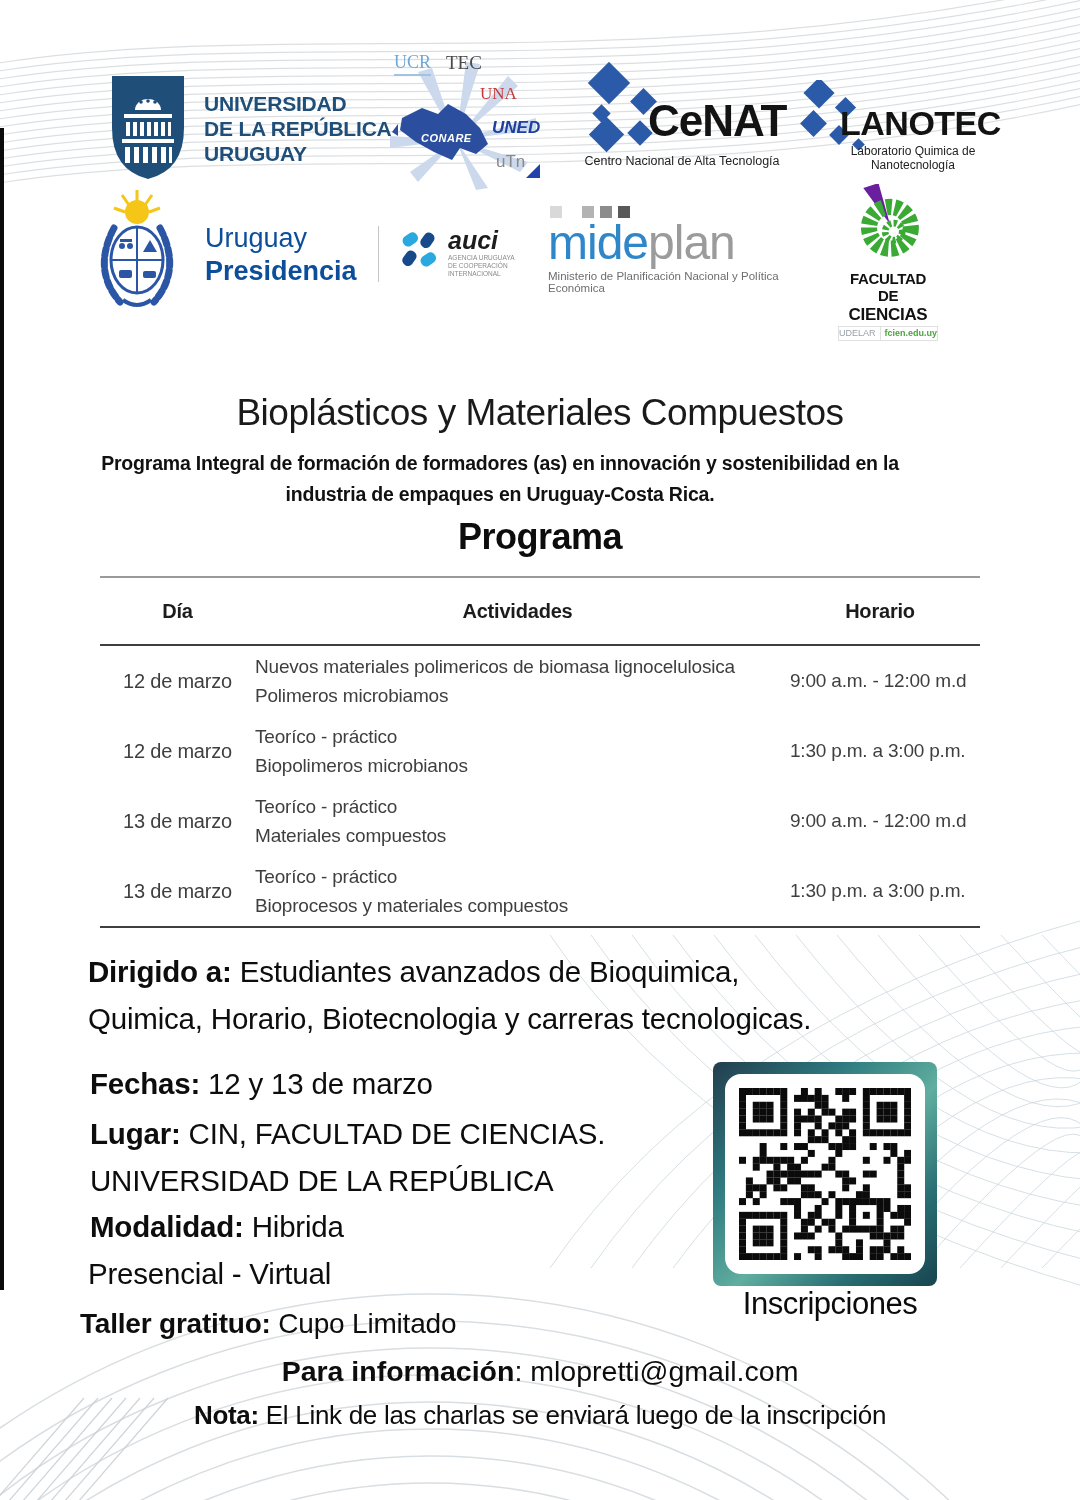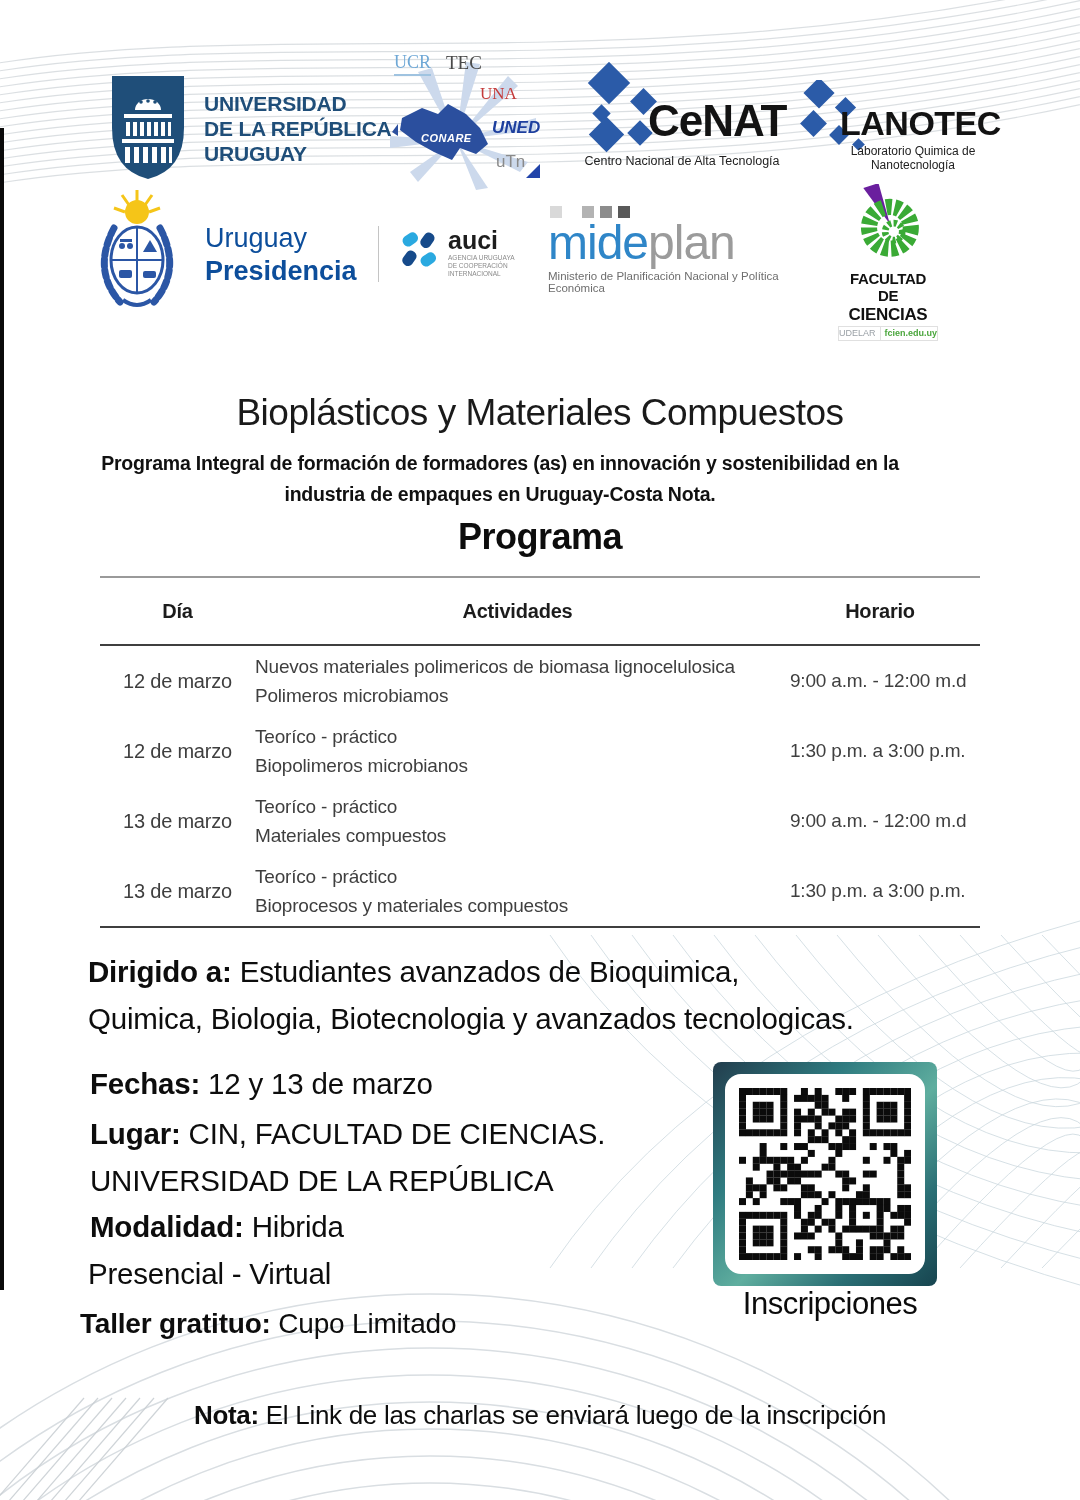--- a/index.html
+++ b/index.html
@@ -23,21 +23,21 @@
   .cenat .cap{position:absolute;left:0;top:92px;width:200px;font-size:12.5px;color:#222;text-align:center;}
   .lanotec{left:800px;top:80px;width:218px;height:95px;}
   .lanotec .name{position:absolute;left:40px;top:24px;font-size:34px;font-weight:bold;color:#131313;letter-spacing:-0.5px;}
   .lanotec .cap{position:absolute;left:8px;top:64px;width:210px;font-size:12px;color:#222;text-align:center;}
 
   .escudo{left:92px;top:186px;}
   .presid{left:205px;top:222px;color:#0D4E9B;font-size:27px;line-height:33px;}
   .presid .b2{font-weight:bold;}
   .vdiv{left:378px;top:226px;width:1px;height:56px;background:#c4c4c4;}
   .auci{left:398px;top:228px;display:flex;gap:8px;align-items:flex-start;}
-  .auci-txt .name{font-size:25px;font-weight:bold;color:#1d1d1d;line-height:24px;}
+  .auci-txt .name{font-size:25px;font-weight:bold;color:#1d1d1d;line-height:24px;font-style:italic;}
   .auci-txt .cap{font-size:6.5px;color:#8a8a8a;line-height:8px;margin-top:2px;}
   .mideplan{left:548px;top:206px;width:240px;}
   .mp-squares{display:flex;gap:6px;height:12px;margin-left:2px;}
   .mp-squares span{width:12px;height:12px;display:inline-block;}
   .mp-word{font-size:48px;line-height:50px;letter-spacing:-1px;font-weight:500;}
   .mp-word .blue{color:#2F86C8;}
   .mp-word .gray{color:#9b9b9b;}
   .mp-cap{font-size:11.5px;color:#6e6e6e;margin-top:2px;}
   .fciencias{left:838px;top:184px;width:100px;text-align:center;}
   .fc-name{font-size:15px;font-weight:bold;color:#111;line-height:17px;letter-spacing:-0.3px;margin-top:2px;}
@@ -317,21 +317,21 @@
     <div class="fc-name" style="font-size:17px;">CIENCIAS</div>
     <div class="fc-footer">
       <span class="l">UDELAR</span>
       <span class="r">fcien.edu.uy</span>
     </div>
   </div>
 
   <div class="abs title-sub">Bioplásticos y Materiales Compuestos</div>
   <div class="abs title-desc">
     <div>Programa Integral de formación de formadores (as) en innovación y sostenibilidad en la</div>
-    <div>industria de empaques en Uruguay-Costa Nota.</div>
+    <div>industria de empaques en Uruguay-Costa Rica.</div>
   </div>
 
   <div class="abs prog-heading">Programa</div>
   <div class="abs prog-table">
     <div class="prog-header">
       <div>Día</div>
       <div>Actividades</div>
       <div>Horario</div>
     </div>
     <div class="prog-body">
@@ -365,21 +365,21 @@
             <div>Teoríco - práctico</div>
             <div>Bioprocesos y materiales compuestos</div>
           </div>
         <div class="time">1:30 p.m. a 3:00 p.m.</div>
       </div>
     </div>
   </div>
 
   <div class="abs detail dirigido">
     <div><span class="b">Dirigido a:</span><span> Estudiantes avanzados de Bioquimica,</span></div>
-    <div>Quimica, Biologia, Biotecnologia y avanzados tecnologicas.</div>
+    <div>Quimica, Horario, Biotecnologia y carreras tecnologicas.</div>
   </div>
 
   <div class="abs detail fechas">
     <span class="b">Fechas:</span><span> 12 y 13 de marzo</span>
   </div>
 
   <div class="abs detail lugar">
     <div><span class="b">Lugar:</span><span> CIN, FACULTAD DE CIENCIAS.</span></div>
     <div>UNIVERSIDAD DE LA REPÚBLICA</div>
   </div>
@@ -693,17 +693,20 @@
         <rect x="116.96" y="165.12" width="7" height="7" fill="#0b0b0b"></rect>
         <rect x="130.72" y="165.12" width="7" height="7" fill="#0b0b0b"></rect>
         <rect x="137.60" y="165.12" width="7" height="7" fill="#0b0b0b"></rect>
         <rect x="151.36" y="165.12" width="7" height="7" fill="#0b0b0b"></rect>
         <rect x="158.24" y="165.12" width="7" height="7" fill="#0b0b0b"></rect>
         <rect x="165.12" y="165.12" width="7" height="7" fill="#0b0b0b"></rect>
       </svg>
   </div>
   <div class="abs inscripciones">Inscripciones</div>
 
+  <div class="abs info-line">
+    <span class="b">Para información</span><span>: mlopretti@gmail.com</span>
+  </div>
   <div class="abs nota-line">
     <span class="b">Nota:</span><span> El Link de las charlas se enviará luego de la inscripción</span>
   </div>
 
 </div>
 
 </body></html>

